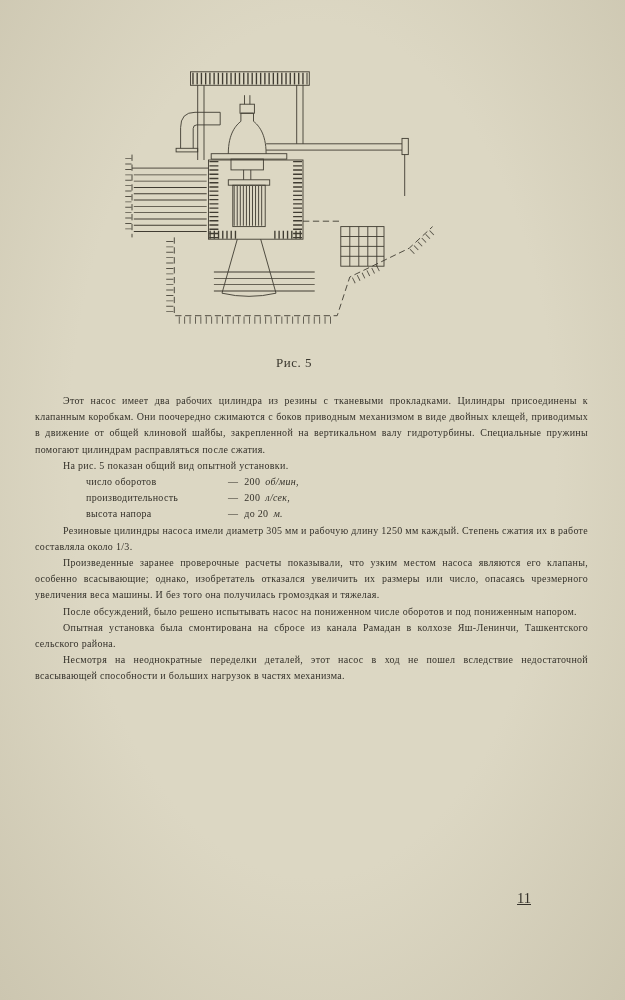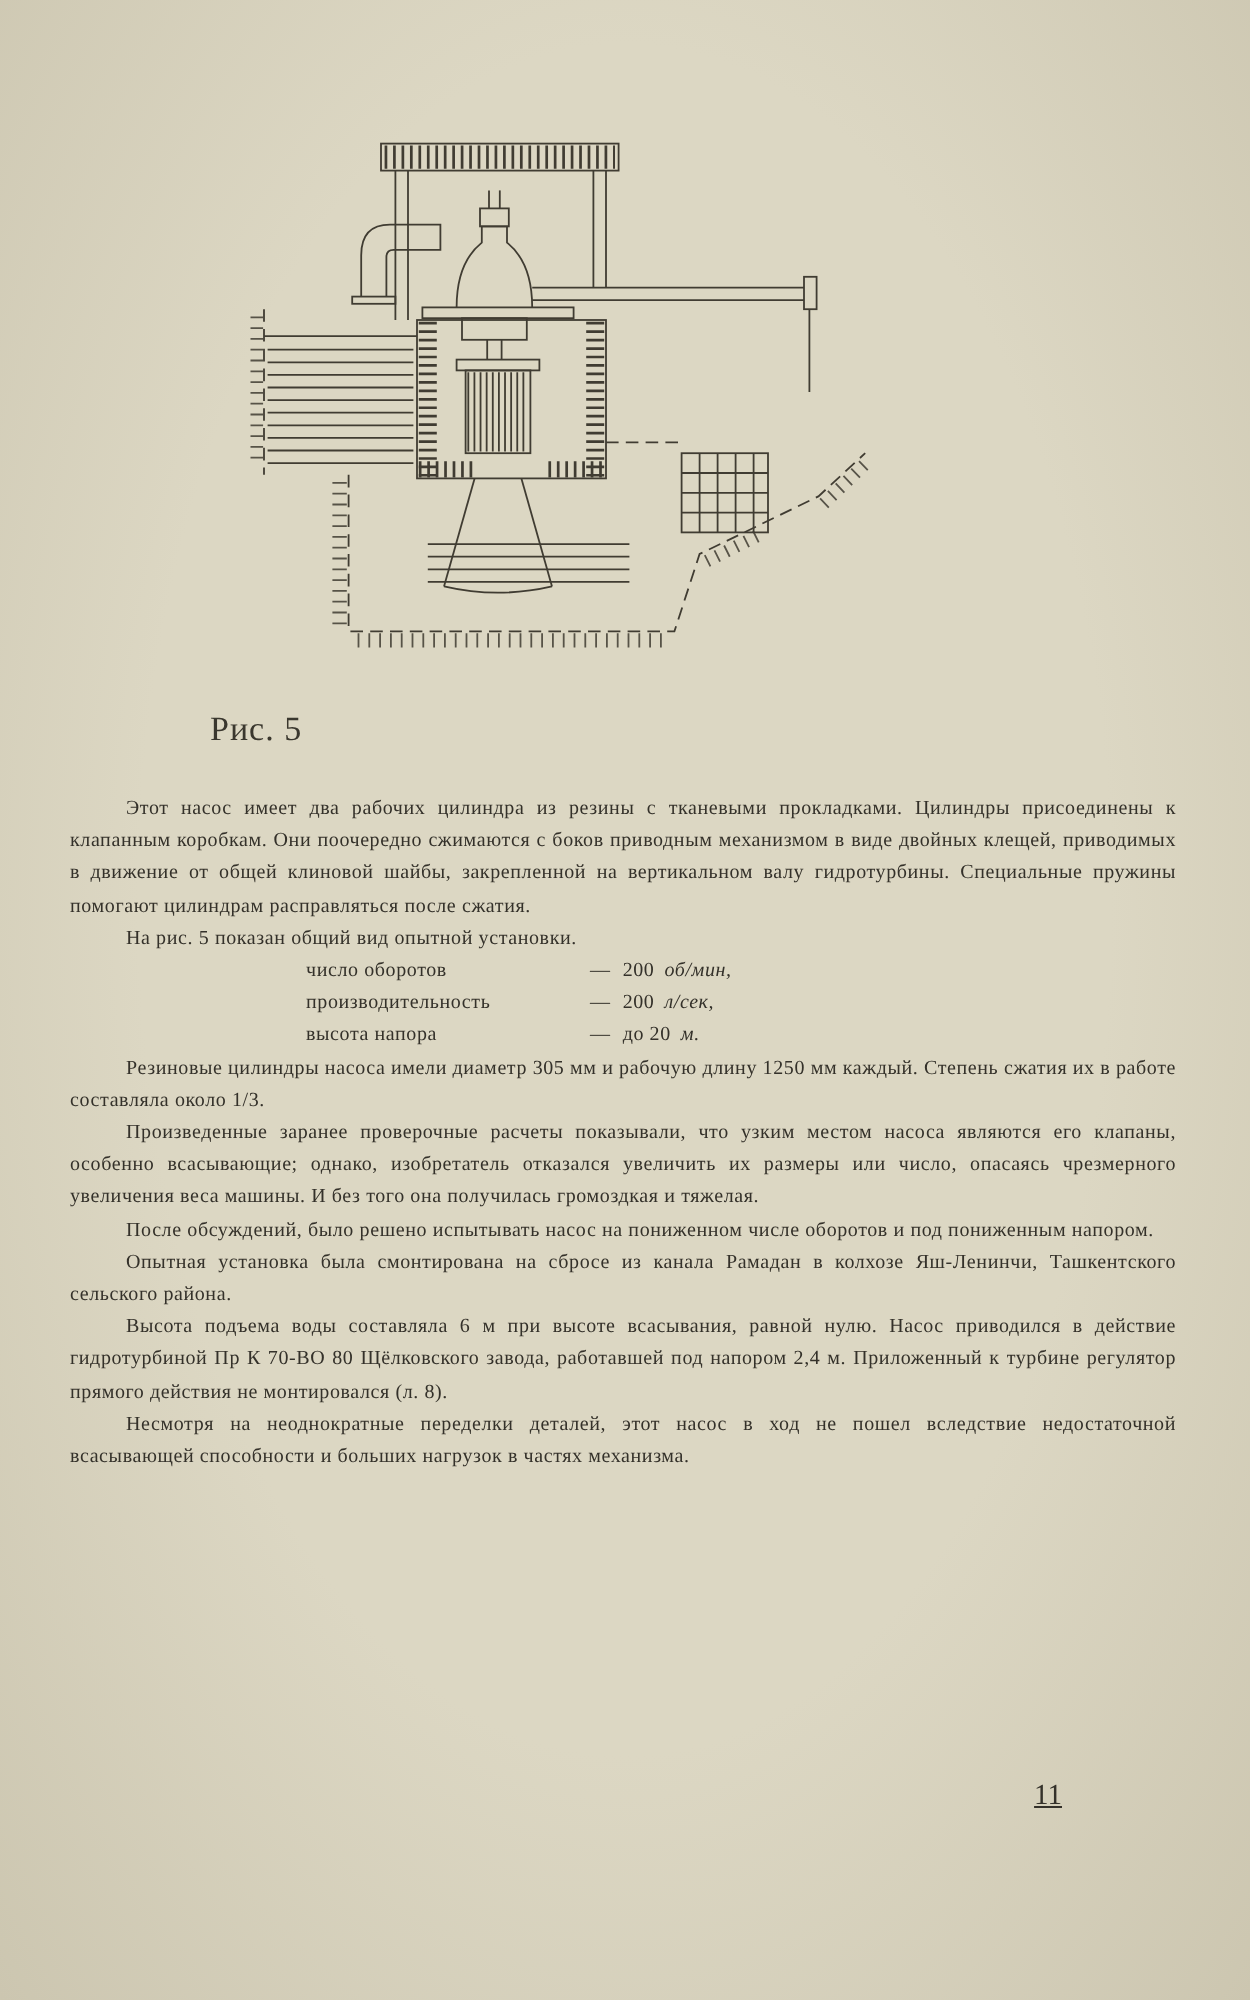--- a/index.html
+++ b/index.html
@@ -8,28 +8,28 @@
     width:625px;height:1000px;
     background:radial-gradient(ellipse at 50% 45%, #dcd7c3 55%, #ccc6b0 100%);
     overflow:hidden;
     font-family:"Liberation Serif", serif;
     color:#35322a;
   }
   .content{padding:58px 37px 0 35px;}
   figure{margin:0 0 0 70px;width:378px;}
   figure svg{display:block;}
   figcaption{
-    font-size:17px;margin-top:12px;letter-spacing:.5px;color:#3a372e;
+    text-align:center;font-size:13px;margin-top:12px;letter-spacing:.5px;color:#3a372e;
   }
   .body-text{
     margin-top:22px;font-size:10px;line-height:16.2px;
     text-align:justify;letter-spacing:.3px;color:#34312a;
   }
   .body-text p{margin:0;text-indent:28px;}
-  .params{margin:0 0 0 118px;}
+  .params{margin:0 0 0 51px;}
   .param-row{display:flex;}
   .param-row .label{width:142px;}
   .param-row .dash{margin-right:6px;}
   .param-row .unit{font-style:italic;margin-left:5px;}
   .page-number{position:absolute;top:890px;right:94px;font-size:14.5px;color:#34312a;text-decoration:underline;}
   svg .ink{stroke:#403c32;fill:none;stroke-width:1;}
 </style>
 </head>
 <body>
 
@@ -152,19 +152,18 @@
             <span class="dash">—</span>
             <span class="val">до 20</span>
             <span class="unit">м.</span>
         </div>
       </div>
 
       <p>Резиновые цилиндры насоса имели диаметр 305 мм и рабочую длину 1250 мм каждый. Степень сжатия их в работе составляла около 1/3.</p>
       <p>Произведенные заранее проверочные расчеты показывали, что узким местом насоса являются его клапаны, особенно всасывающие; однако, изобретатель отказался увеличить их размеры или число, опасаясь чрезмерного увеличения веса машины. И без того она получилась громоздкая и тяжелая.</p>
       <p>После обсуждений, было решено испытывать насос на пониженном числе оборотов и под пониженным напором.</p>
       <p>Опытная установка была смонтирована на сбросе из канала Рамадан в колхозе Яш-Ленинчи, Ташкентского сельского района.</p>
-      <p>Высота подъема воды составляла 6 м при высоте всасывания, равной нулю. Насос приводился в действие гидротурбиной Пр К 70-ВО 80 Щёлковского завода, работавшей под напором 2,4 м. Приложенный к турбине регулятор прямого действия не монтировался (л. 8).</p>
       <p>Несмотря на неоднократные переделки деталей, этот насос в ход не пошел вследствие недостаточной всасывающей способности и больших нагрузок в частях механизма.</p>
     </div>
   </div>
 
   <div class="page-number">11</div>
 </div>
 
 </body></html>

